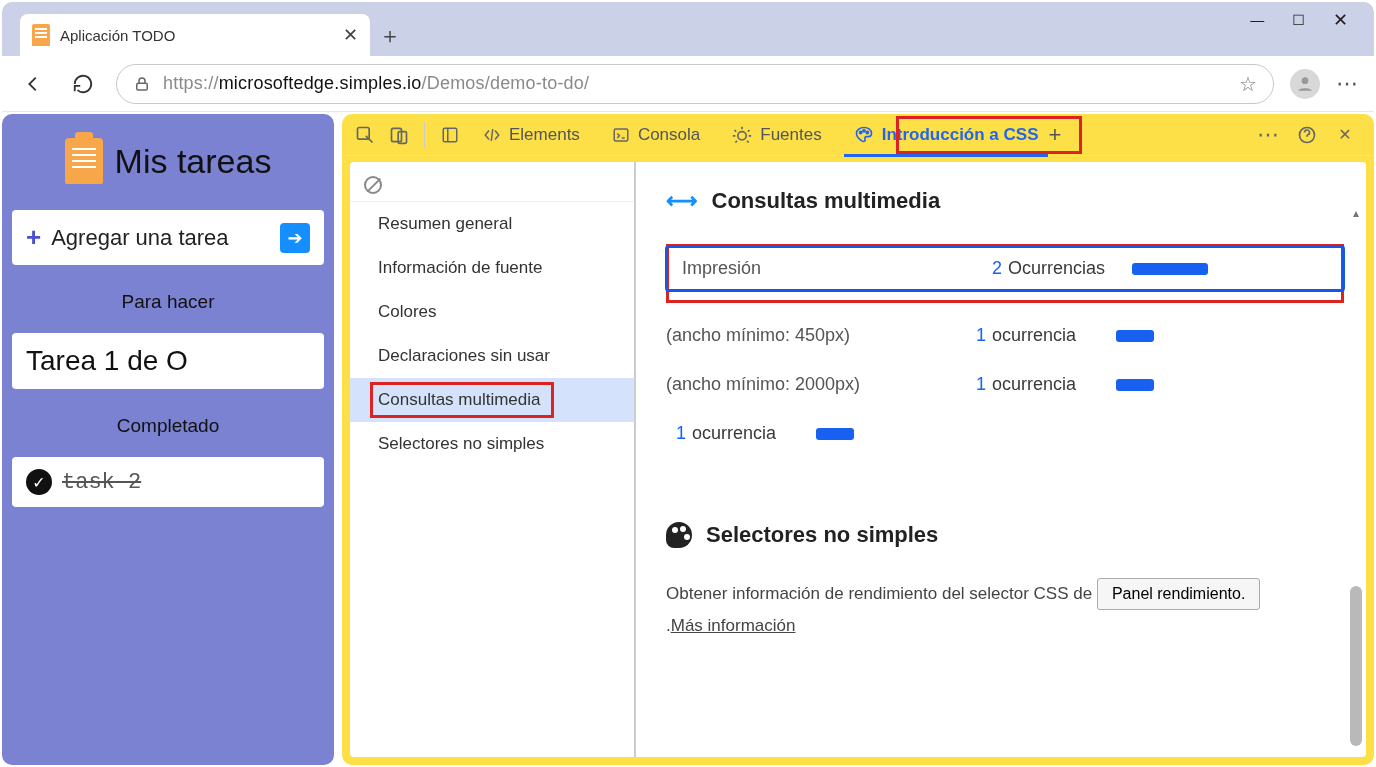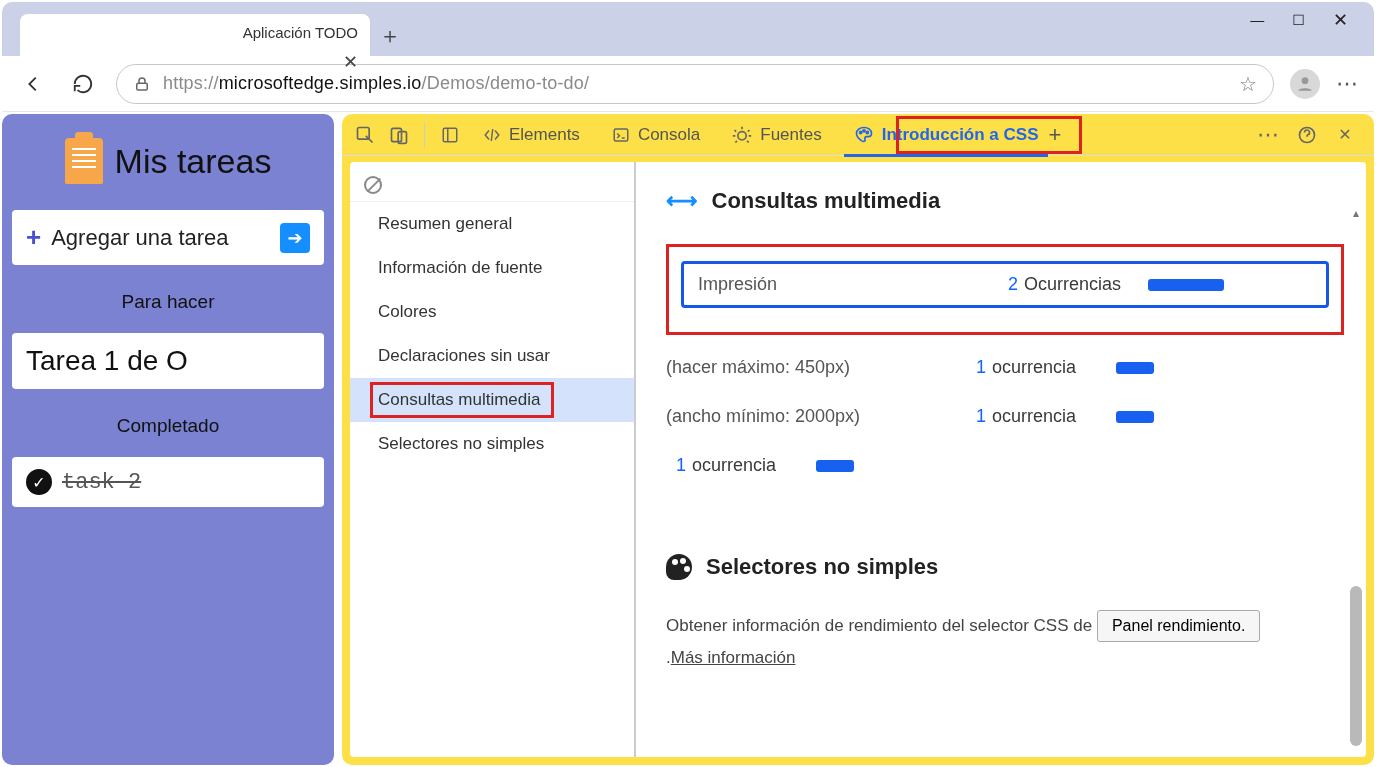--- a/index.html
+++ b/index.html
@@ -4,21 +4,21 @@
 <style>
 * { margin: 0; padding: 0; box-sizing: border-box; font-family: 'Segoe UI', Tahoma, sans-serif; }
 body { background: #fff; width: 1376px; height: 767px; overflow: hidden; position: relative; }
 
 
 .window-controls { position: absolute; top: 0; right: 0; display: flex; height: 40px; align-items: center; gap: 28px; padding-right: 28px; }
 .window-controls span { font-size: 14px; cursor: pointer; color: #222; }
 
 
 .titlebar { height: 54px; background: #cbd1e6; display: flex; align-items: flex-end; padding-left: 18px; border-radius: 10px 10px 0 0; margin: 2px 2px 0 2px; }
-.tab { background: #fff; height: 42px; display: flex; align-items: flex-end; padding: 0 12px; border-radius: 8px 8px 0 0; min-width: 350px; gap: 10px; position: relative; flex-direction: column; }
+.tab { background: #fff; height: 42px; display: flex; align-items: center; padding: 0 12px; border-radius: 8px 8px 0 0; min-width: 350px; gap: 10px; position: relative; }
 .tab-icon { width: 18px; height: 22px; background: #f7a64a; border-radius: 2px 2px 0 0; position: relative; }
 .tab-icon::before { content:''; position:absolute; top:4px; left:3px; right:3px; height:2px; background:#fff; box-shadow:0 4px 0 #fff, 0 8px 0 #fff; }
 .tab-title { font-size: 15px; color: #333; }
 .tab-close { margin-left: auto; font-size: 18px; color: #444; cursor: pointer; }
 .new-tab { width: 40px; height: 40px; display:flex; align-items:center; justify-content:center; font-size: 22px; color:#444; cursor:pointer; }
 
 
 .toolbar { height: 56px; background:#fff; display:flex; align-items:center; padding: 0 14px; gap: 16px; border-bottom: 1px solid #e8e8e8; margin: 0 2px; }
 .tool-btn { width:34px; height:34px; display:flex; align-items:center; justify-content:center; cursor:pointer; color:#555; font-size:20px; }
 .addr { flex:1; height:40px; border:1px solid #c8c8c8; border-radius:20px; display:flex; align-items:center; padding:0 16px; gap:12px; }
@@ -78,21 +78,21 @@
 
 .dt-main { flex:1; padding:26px 22px 10px 30px; overflow-y:auto; }
 .section-head { display:flex; align-items:center; gap:14px; font-size:22px; font-weight:600; color:#222; margin-bottom:30px; }
 .arrows-icon { color:#158fff; font-size:22px; }
 .mq-row { display:flex; align-items:center; padding:14px 0; font-size:18px; }
 .mq-label { color:#555; width:300px; }
 .mq-count { color:#1463ff; font-size:18px; margin-right:6px; text-align:right; width:20px; }
 .mq-occ { color:#3a3a3a; margin-right:24px; width:100px; }
 .mq-bar { height:12px; background:#1861f0; border-radius:3px; }
 .mq-first { border:3px solid #1558e8; border-radius:4px; padding:10px 14px; margin:-4px -6px 6px -6px; position:relative; }
-.mq-first-outer { border:3px solid #d22; padding:18px; margin-bottom:8px; }
+.mq-first-outer { border:3px solid #d22; padding:2px; margin-bottom:8px; }
 .mq-first .mq-occ { text-transform:none; }
 
 .section2 { margin-top:64px; }
 .palette-icon { width:26px; height:26px; border-radius:50% 50% 50% 8px; background:#222; position:relative; }
 .palette-icon::before { content:''; position:absolute; width:6px; height:6px; background:#fff; border-radius:50%; top:5px; left:6px; box-shadow: 8px -1px 0 #fff, 12px 7px 0 #fff; }
 .sel-text { font-size:17px; color:#444; line-height:1.9; }
 .perf-btn { border:1px solid #aaa; background:#f6f6f6; padding:6px 14px; font-size:16px; border-radius:3px; cursor:pointer; }
 .link-u { text-decoration:underline; cursor:pointer; }
 
 
@@ -269,21 +269,21 @@
         <div class="mq-first-outer">
           <div class="mq-row mq-first">
             <span class="mq-label">Impresión</span>
             <span class="mq-count">2</span>
             <span class="mq-occ">Ocurrencias</span>
             <span class="mq-bar" style="width:76px;"></span>
           </div>
         </div>
 
         <div class="mq-row">
-          <span class="mq-label">(hacer máximo: 450px)</span>
+          <span class="mq-label">(ancho mínimo: 450px)</span>
           <span class="mq-count">1</span>
           <span class="mq-occ">ocurrencia</span>
           <span class="mq-bar" style="width:38px;"></span>
         </div>
         <div class="mq-row">
           <span class="mq-label">(ancho mínimo: 2000px)</span>
           <span class="mq-count">1</span>
           <span class="mq-occ">ocurrencia</span>
           <span class="mq-bar" style="width:38px;"></span>
         </div>

